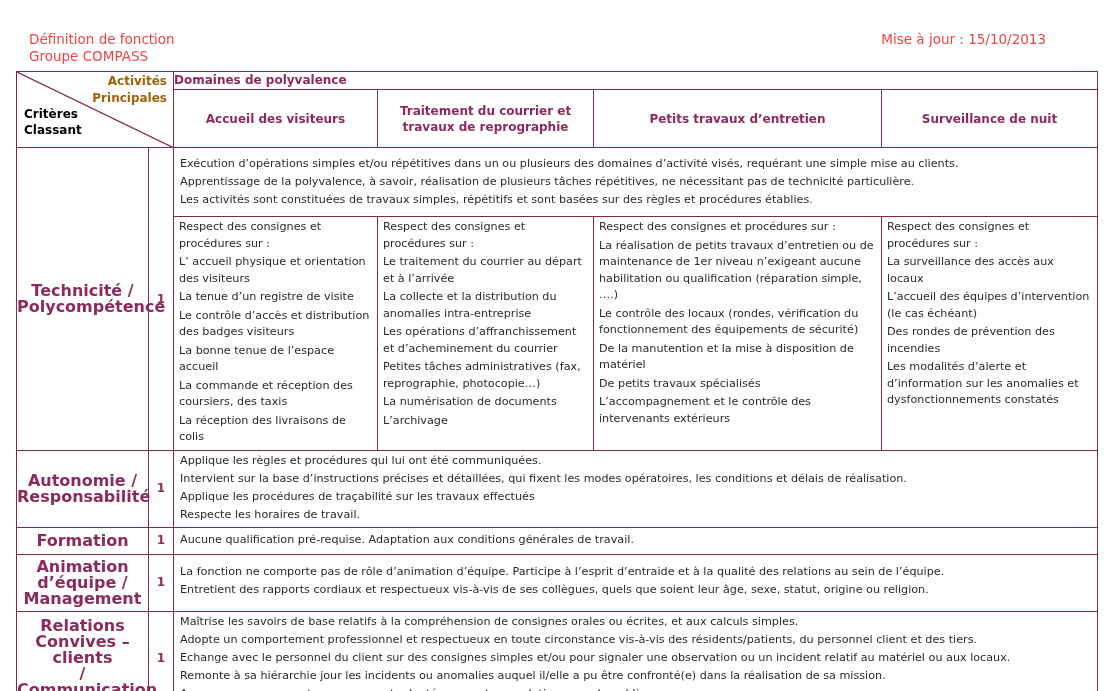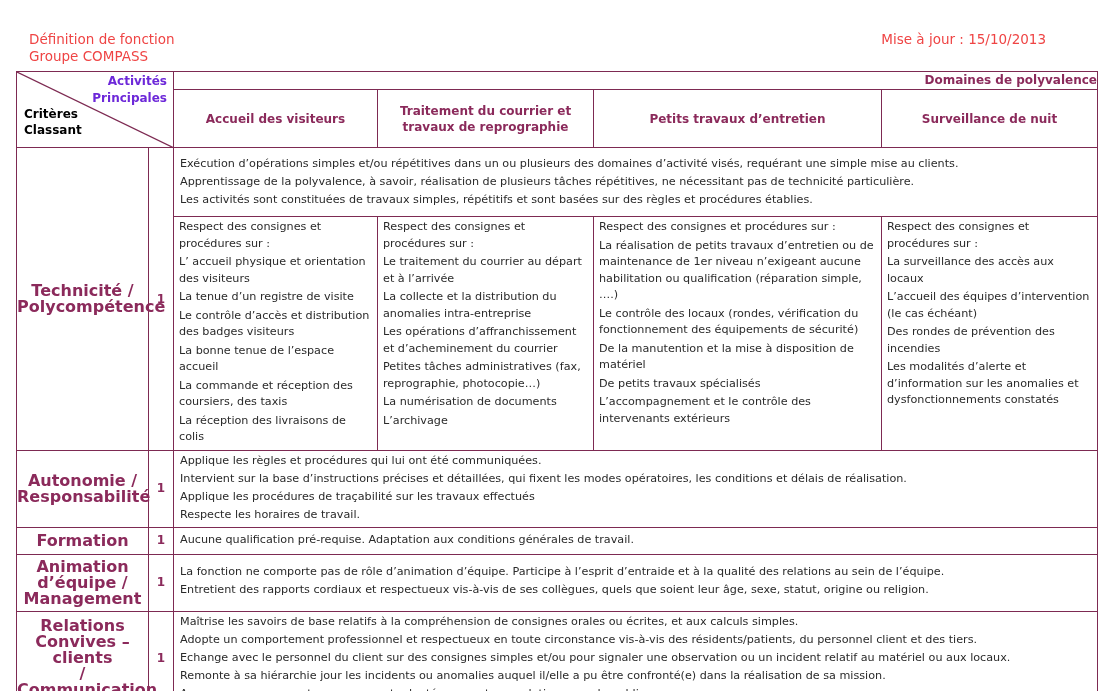--- a/index.html
+++ b/index.html
@@ -20,28 +20,28 @@
     border-collapse: collapse; table-layout: fixed;
     font-size: 11.2px; line-height: 16.5px;
   }
   table.main td {
     border: 1.3px solid #7d2a52; vertical-align: top; padding: 0;
   }
   .th-diag { position: relative; height: 75px; }
   .th-diag svg { position: absolute; left: 0; top: 0; }
   .diag-top {
     position: absolute; right: 6px; top: 1px; text-align: right;
-    font-weight: bold; color: #6d28d9; font-size: 12px; line-height: 17px;
+    font-weight: bold; color: #a16207; font-size: 12px; line-height: 17px;
   }
   .diag-bottom {
     position: absolute; left: 7px; top: 34px;
     font-weight: bold; color: #000000; font-size: 12px; line-height: 16px;
   }
   .dom-title {
-    text-align: right; font-weight: bold; color: #8b2a5b; font-size: 12px;
+    text-align: left; font-weight: bold; color: #8b2a5b; font-size: 12px;
     line-height: 17px; height: 17px;
   }
   .col-head {
     text-align: center; vertical-align: middle !important; font-weight: bold;
     color: #8b2a5b; font-size: 12px; line-height: 16px; height: 56px; padding: 0 6px !important;
   }
   .crit {
     text-align: center; vertical-align: middle !important; font-weight: bold;
     color: #8b2a5b; font-size: 16px; line-height: 16px;
   }

